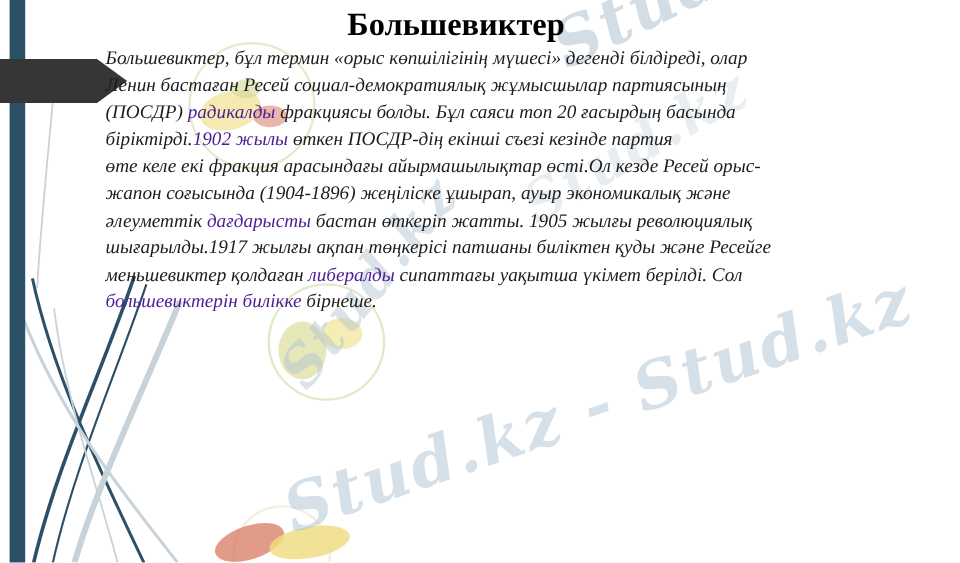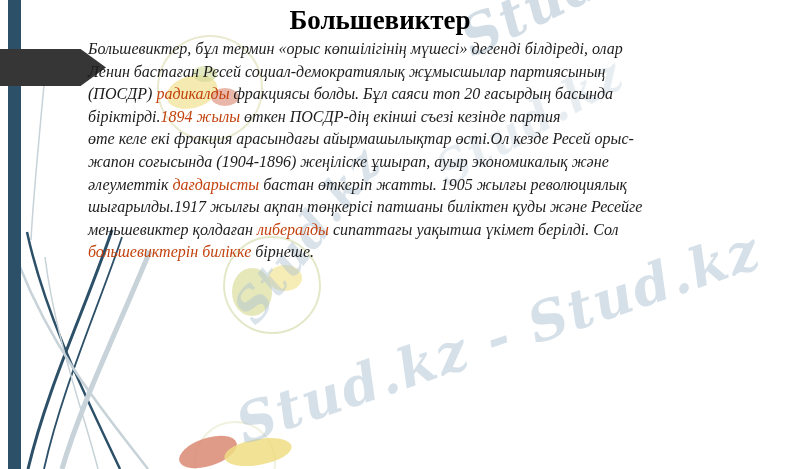--- a/index.html
+++ b/index.html
@@ -34,21 +34,21 @@
     text-align:center;font-size:27px;font-weight:bold;color:#000;
     z-index:5;
   }
   .body-text{
     position:absolute;left:88px;top:38px;width:705px;
     font-size:16px;line-height:22.6px;color:#1c1c1c;
     z-index:5;
     font-style:italic;
   }
   .line{white-space:nowrap;}
-  .line .gray{color:#c2410c;}
+  .line .gray{color:#4c1d95;}
 </style>
 </head>
 <body>
 
 <div class="slide">
 
   <svg class="blob-svg" viewBox="0 0 800 469">
     <g opacity="0.55">
       <circle cx="210" cy="88" r="52" fill="none" stroke="#d8d8a8" stroke-width="2"></circle>
       <ellipse cx="192" cy="92" rx="26" ry="16" fill="#e9cf4e" opacity="0.8" transform="rotate(-15 192 92)"></ellipse>
@@ -86,21 +86,21 @@
 
   <div class="left-bar"></div>
   <div class="arrow-banner"></div>
 
   <div class="page-title">Большевиктер</div>
 
   <div class="body-text">
       <div class="line"><span>Большевиктер, бұл термин «орыс көпшілігінің мүшесі» дегенді білдіреді, олар</span></div>
       <div class="line"><span>Ленин бастаған Ресей социал-демократиялық жұмысшылар партиясының</span></div>
       <div class="line"><span>(ПОСДР) </span><span class="gray">радикалды</span><span> фракциясы болды. Бұл саяси топ 20 ғасырдың басында</span></div>
-      <div class="line"><span>біріктірді.</span><span class="gray">1894 жылы</span><span> өткен ПОСДР-дің екінші съезі кезінде партия</span></div>
+      <div class="line"><span>біріктірді.</span><span class="gray">1902 жылы</span><span> өткен ПОСДР-дің екінші съезі кезінде партия</span></div>
       <div class="line"><span>өте келе екі фракция арасындағы айырмашылықтар өсті.Ол кезде Ресей орыс-</span></div>
       <div class="line"><span>жапон соғысында (1904-1896) жеңіліске ұшырап, ауыр экономикалық және</span></div>
       <div class="line"><span>әлеуметтік </span><span class="gray">дағдарысты</span><span> бастан өткеріп жатты. 1905 жылғы революциялық</span></div>
       <div class="line"><span>шығарылды.1917 жылғы ақпан төңкерісі патшаны биліктен қуды және Ресейге</span></div>
       <div class="line"><span>меньшевиктер қолдаған </span><span class="gray">либералды</span><span> сипаттағы уақытша үкімет берілді. Сол</span></div>
       <div class="line"><span class="gray">большевиктерін билікке</span><span> бірнеше.</span></div>
     </div>
 
 </div>
 

